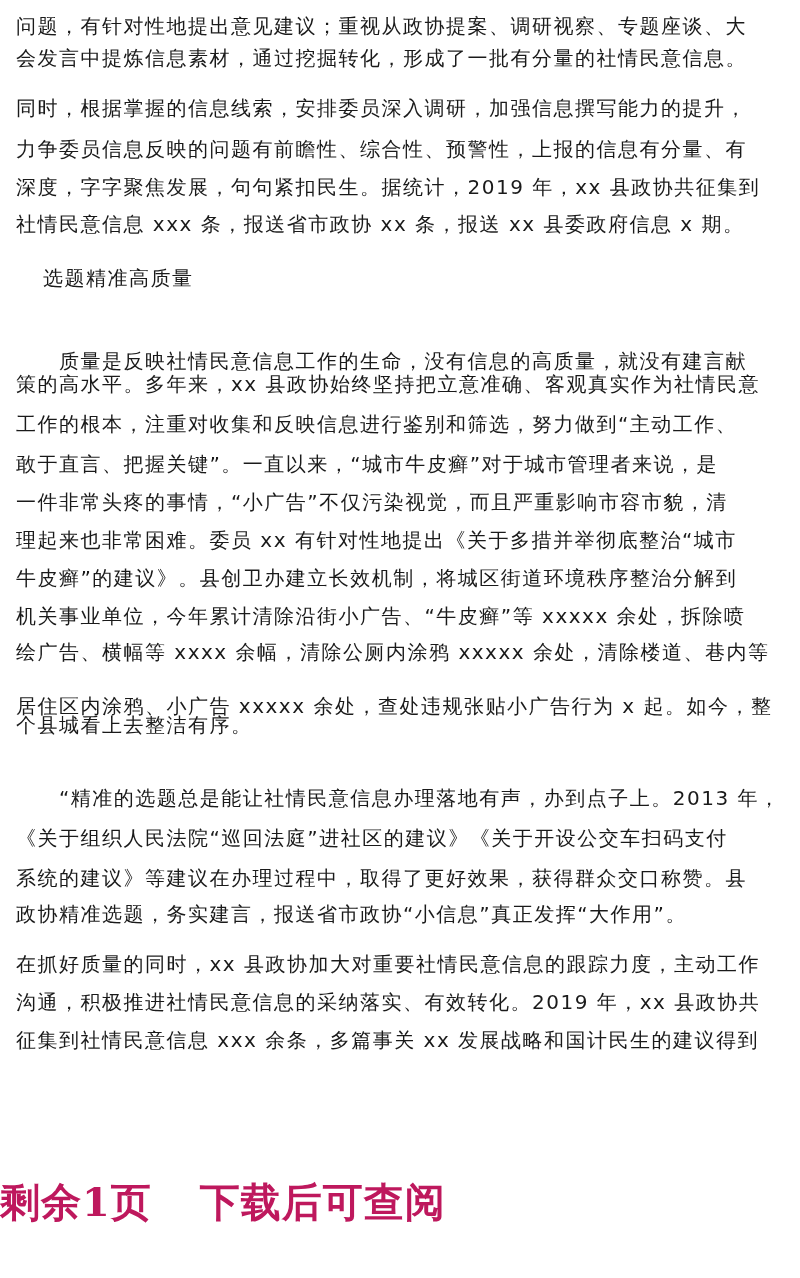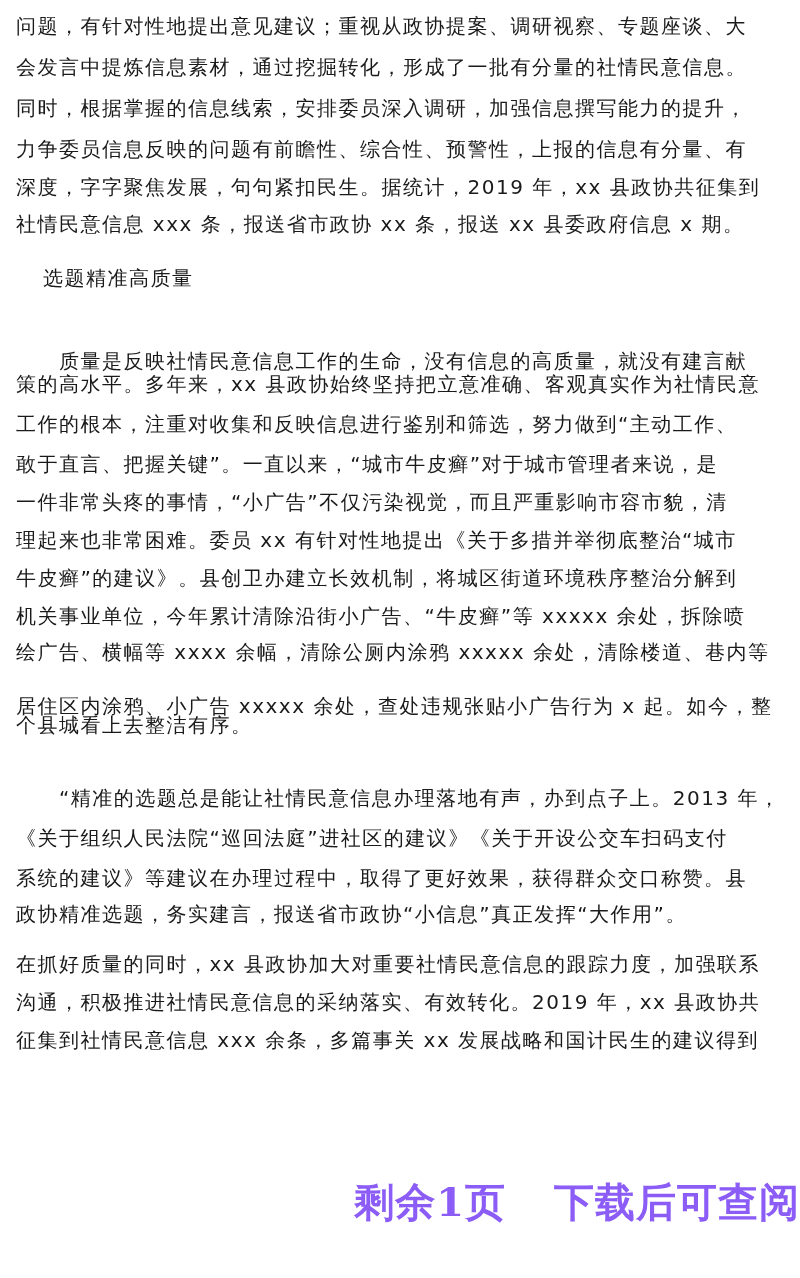--- a/index.html
+++ b/index.html
@@ -14,37 +14,37 @@
     font-size: 20px; line-height: 24px; white-space: nowrap;
     letter-spacing: 1.5px;
   }
   .heading { left: 43px; }
   .watermark {
     position: absolute; color: rgba(200,200,200,0.35);
     font-size: 56px; font-weight: bold; transform: rotate(-60deg);
     pointer-events: none; white-space: nowrap;
   }
   .remaining-banner {
-    position: absolute; left: 0; top: 1175px; width: 800px; text-align: right;
+    position: absolute; left: 0; top: 1175px; width: 800px; text-align: left;
     font-family: "DejaVu Serif", "Liberation Serif", serif;
-    font-weight: bold; font-size: 40px; color: #8b5cf6; letter-spacing: 1px;
+    font-weight: bold; font-size: 40px; color: #be185d; letter-spacing: 1px;
   }
   .remaining-banner span { display: inline-block; }
   .remaining-banner .gap { width: 48px; }
 </style>
 </head>
 <body>
 
 <div class="page">
 
   <div class="watermark" style="left:240px; top:560px;"></div>
 
   <div>
     <div class="line" style="top:14px">问题，有针对性地提出意见建议；重视从政协提案、调研视察、专题座谈、大</div>
-    <div class="line" style="top:55px">会发言中提炼信息素材，通过挖掘转化，形成了一批有分量的社情民意信息。</div>
+    <div class="line" style="top:46px">会发言中提炼信息素材，通过挖掘转化，形成了一批有分量的社情民意信息。</div>
     <div class="line" style="top:96px">同时，根据掌握的信息线索，安排委员深入调研，加强信息撰写能力的提升，</div>
     <div class="line" style="top:137px">力争委员信息反映的问题有前瞻性、综合性、预警性，上报的信息有分量、有</div>
     <div class="line" style="top:175px">深度，字字聚焦发展，句句紧扣民生。据统计，2019 年，xx 县政协共征集到</div>
     <div class="line" style="top:212px">社情民意信息 xxx 条，报送省市政协 xx 条，报送 xx 县委政府信息 x 期。</div>
   </div>
 
   <div class="line heading" style="top:266px">选题精准高质量</div>
 
   <div>
     <div class="line" style="top:349px">　　质量是反映社情民意信息工作的生命，没有信息的高质量，就没有建言献</div>
@@ -61,21 +61,21 @@
   </div>
 
   <div>
     <div class="line" style="top:786px">　　“精准的选题总是能让社情民意信息办理落地有声，办到点子上。2013 年，</div>
     <div class="line" style="top:826px">《关于组织人民法院“巡回法庭”进社区的建议》《关于开设公交车扫码支付</div>
     <div class="line" style="top:866px">系统的建议》等建议在办理过程中，取得了更好效果，获得群众交口称赞。县</div>
     <div class="line" style="top:902px">政协精准选题，务实建言，报送省市政协“小信息”真正发挥“大作用”。</div>
   </div>
 
   <div>
-    <div class="line" style="top:952px">在抓好质量的同时，xx 县政协加大对重要社情民意信息的跟踪力度，加强联系</div>
+    <div class="line" style="top:952px">在抓好质量的同时，xx 县政协加大对重要社情民意信息的跟踪力度，主动工作</div>
     <div class="line" style="top:990px">沟通，积极推进社情民意信息的采纳落实、有效转化。2019 年，xx 县政协共</div>
     <div class="line" style="top:1028px">征集到社情民意信息 xxx 余条，多篇事关 xx 发展战略和国计民生的建议得到</div>
   </div>
 
   <div class="remaining-banner">
     <span>剩余1页</span><span class="gap"></span><span>下载后可查阅</span>
   </div>
 
 </div>
 

